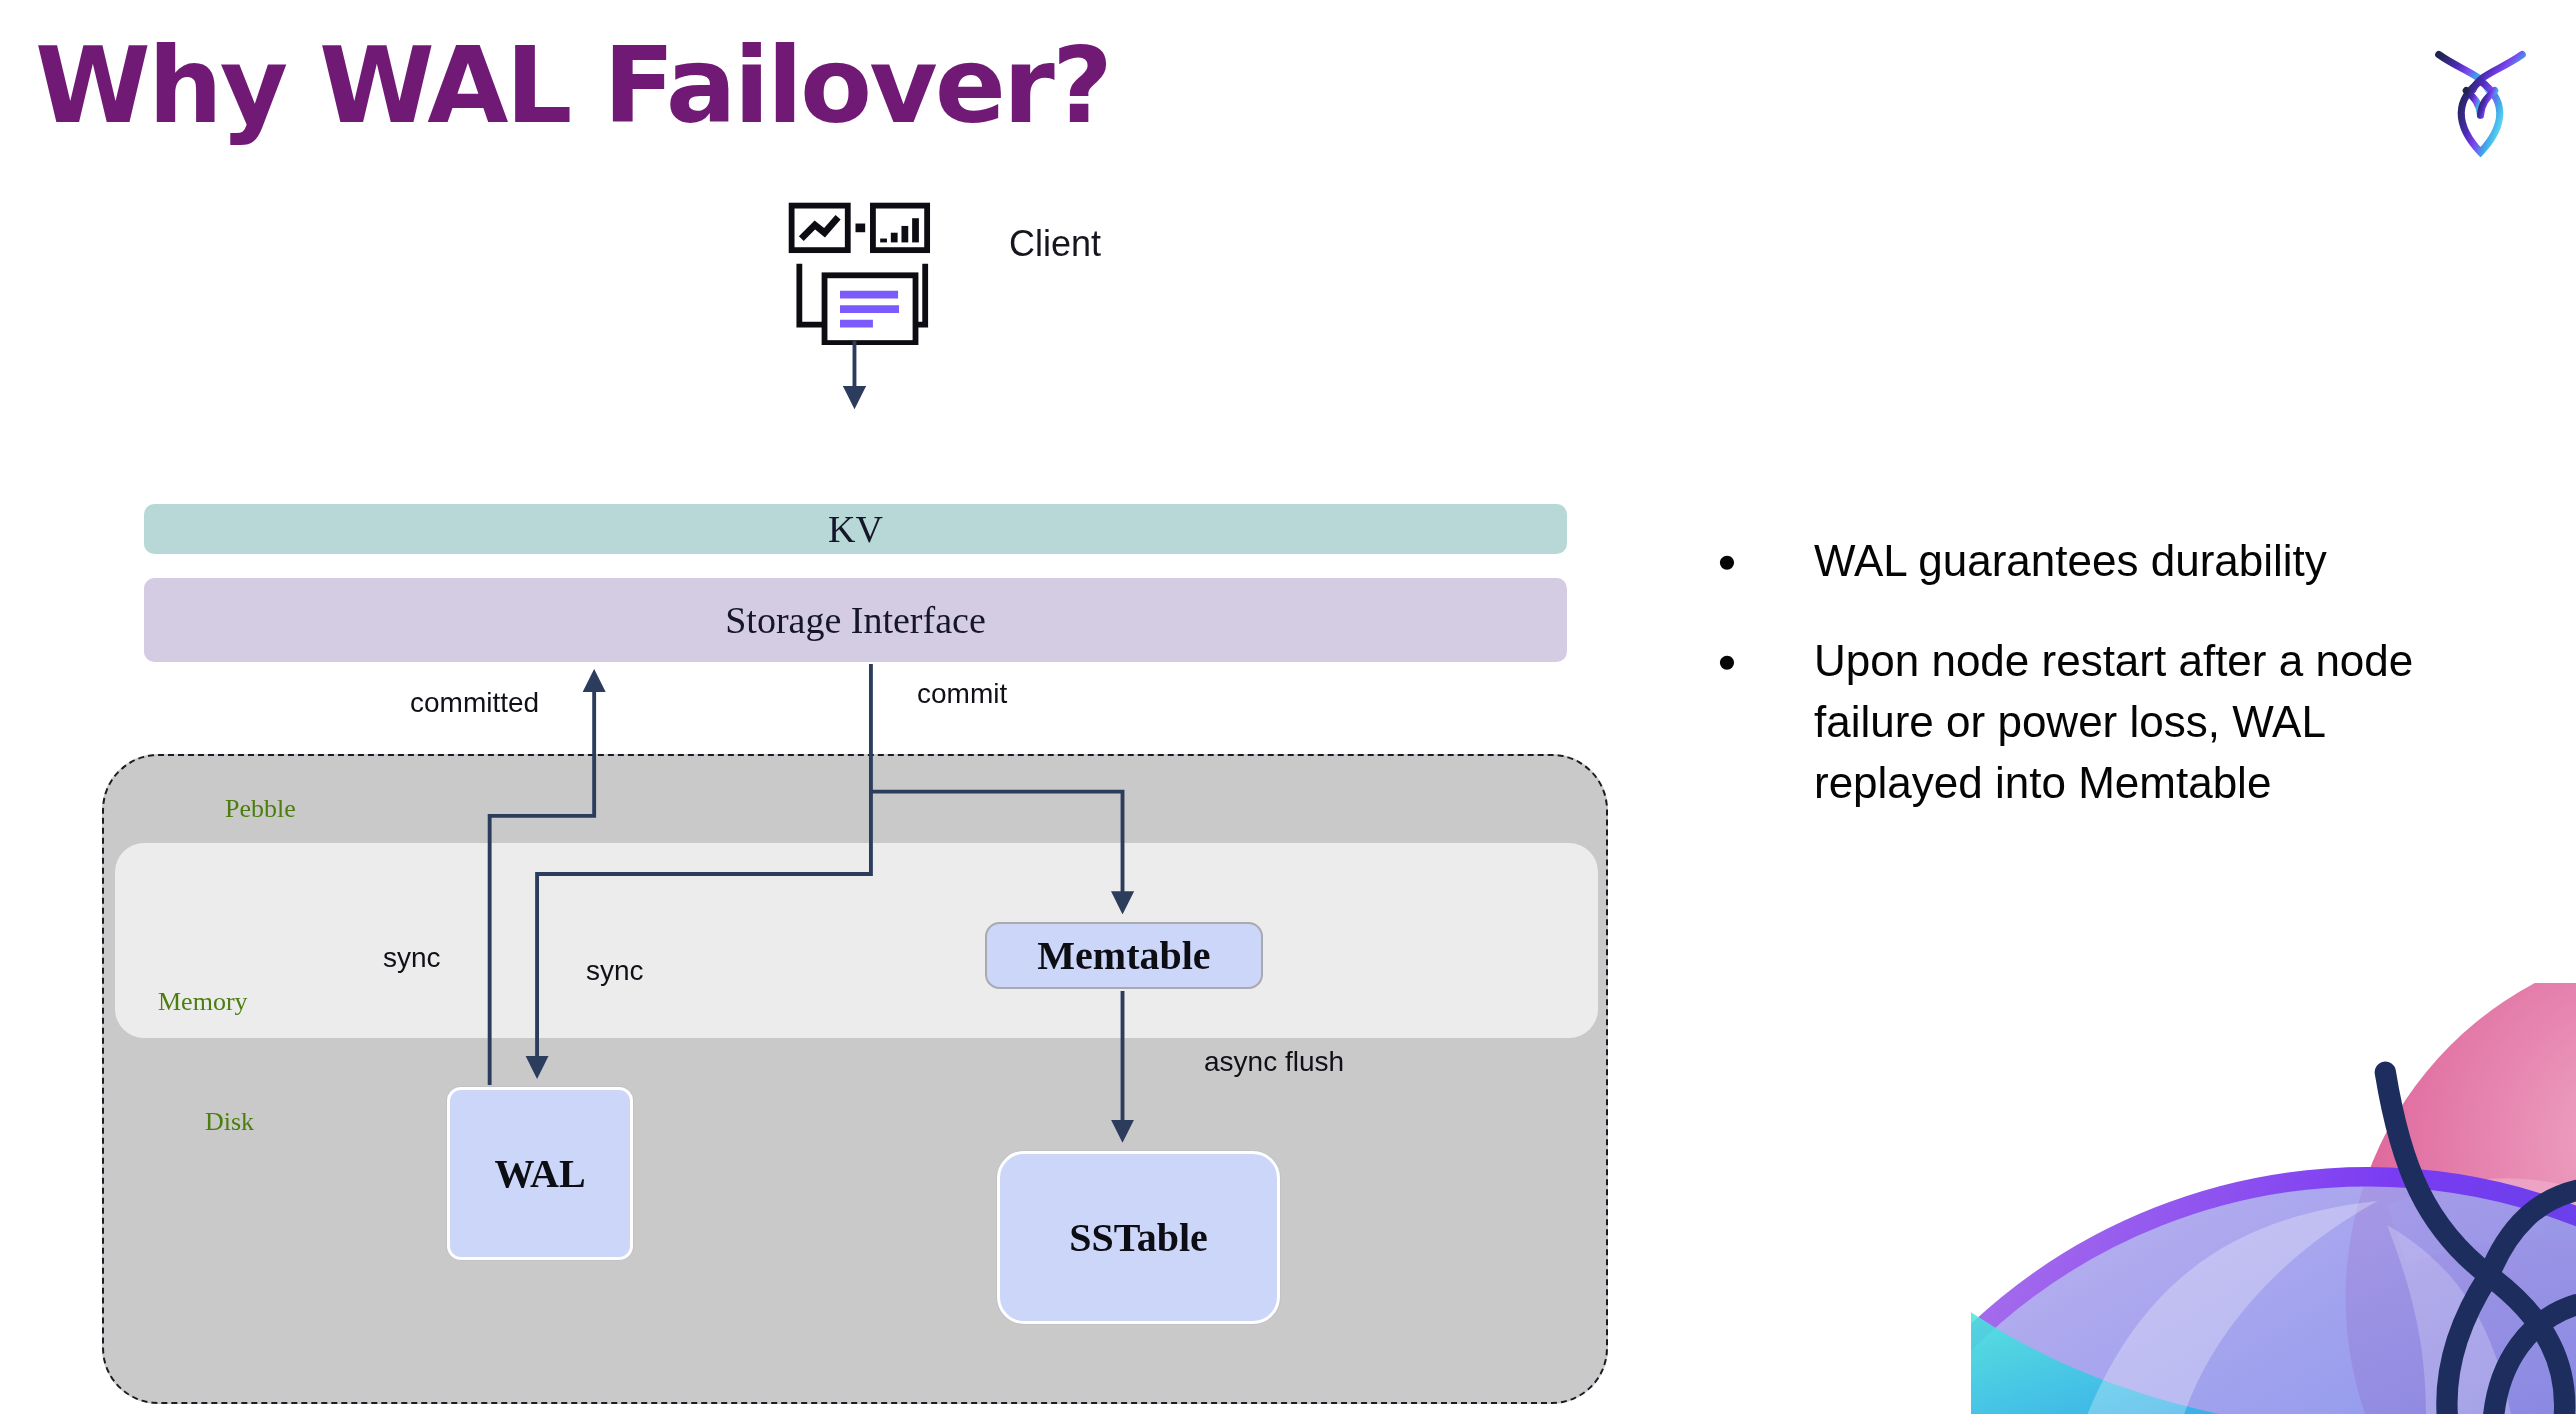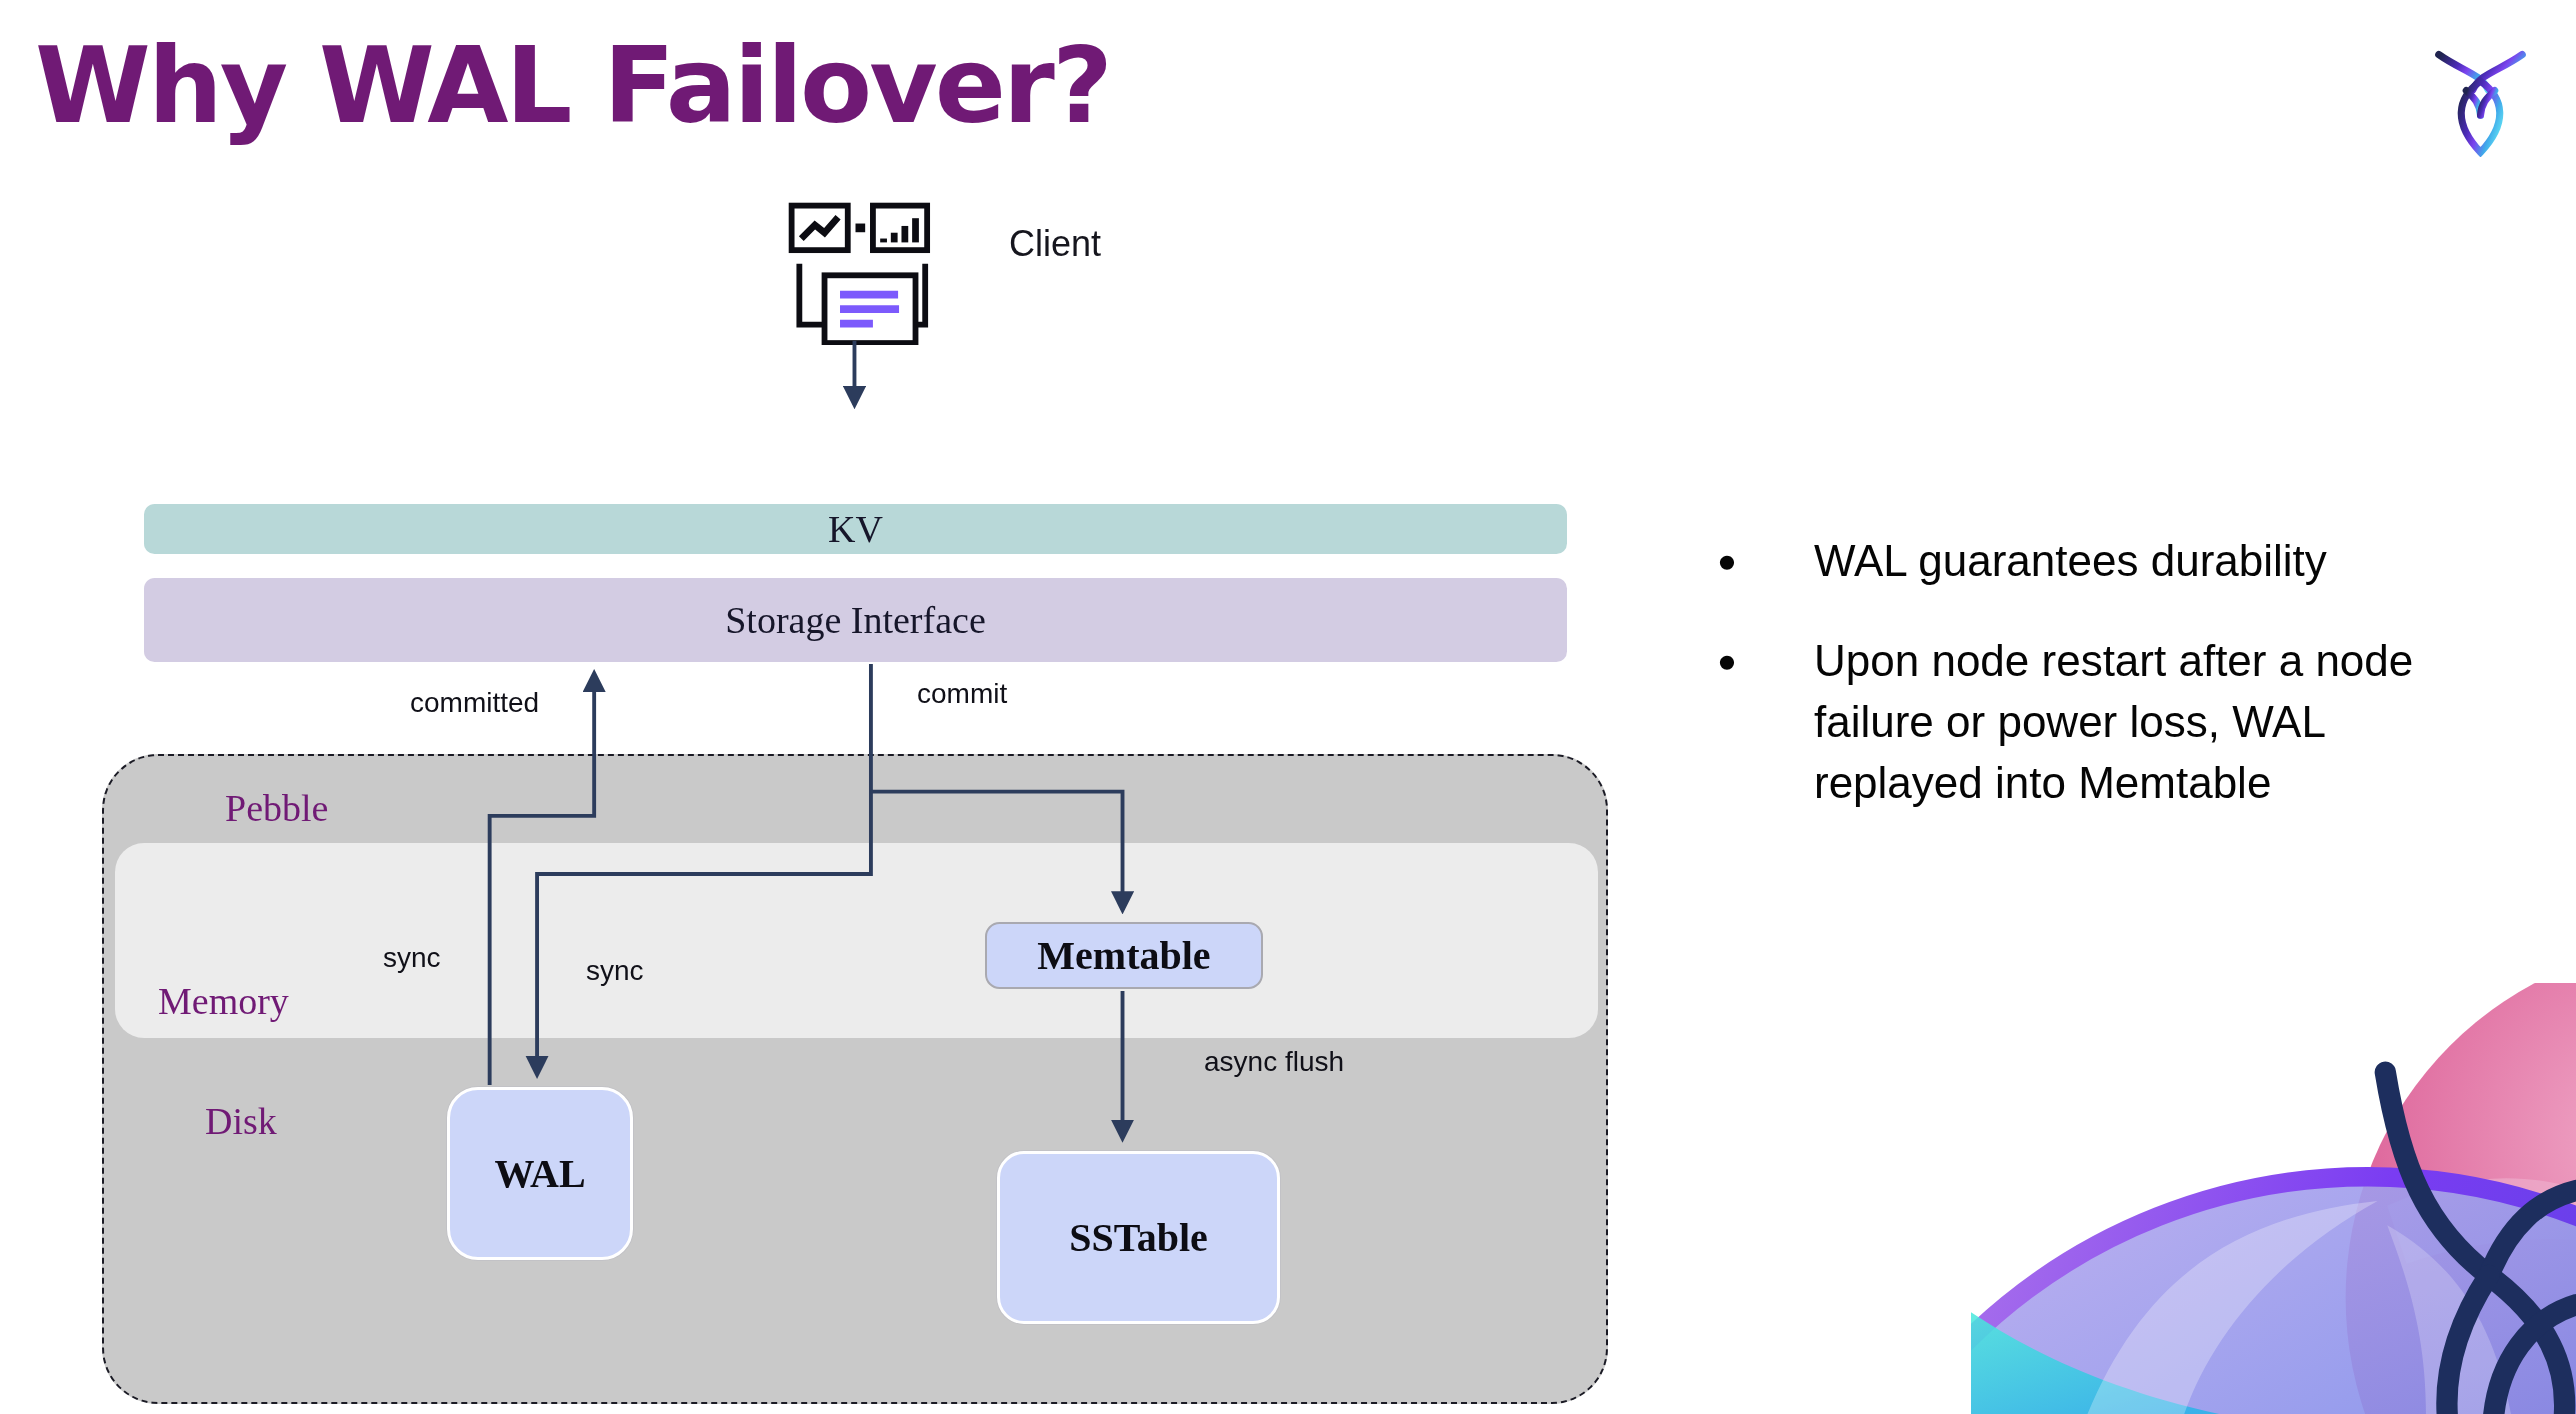--- a/index.html
+++ b/index.html
@@ -54,22 +54,23 @@
     z-index: 1;
   }
   .memory-band {
     left: 115px; top: 843px; width: 1483px; height: 195px;
     background: #ececec;
     border-radius: 29px;
     z-index: 2;
   }
   .zone-label {
     font-family: "Liberation Serif", serif;
-    font-size: 38px; color: #701a75;
+    font-size: 26px; color: #4d7c0f;
     z-index: 3;
+    margin-top: 8px;
   }
   .lbl-pebble { left: 225px; top: 786px; }
   .lbl-memory { left: 158px; top: 979px; }
   .lbl-disk   { left: 205px; top: 1099px; }
 
   
   .edge-label {
     font-size: 28px; color: #101018; z-index: 6;
   }
   .lbl-committed  { left: 410px;  top: 687px; }
@@ -82,21 +83,21 @@
   .node {
     background: #ccd6f9;
     display: flex; align-items: center; justify-content: center;
     font-family: "Liberation Serif", serif;
     font-weight: 700;
     font-size: 40px; color: #0d0d14;
     z-index: 6;
   }
   .node-wal {
     left: 447px; top: 1087px; width: 186px; height: 173px;
-    border: 3.9px solid #ffffff; border-radius: 31px;
+    border: 3.9px solid #ffffff; border-radius: 14px;
     box-shadow: 0 0 0 1px #c2c2c6;
   }
   .node-memtable {
     left: 985px; top: 922px; width: 278px; height: 67px;
     border: 2.9px solid #a9a9b0; border-radius: 14.5px;
   }
   .node-sstable {
     left: 997px; top: 1151px; width: 283px; height: 173px;
     border: 3.9px solid #ffffff; border-radius: 27px;
     box-shadow: 0 0 0 1px #c2c2c6;

